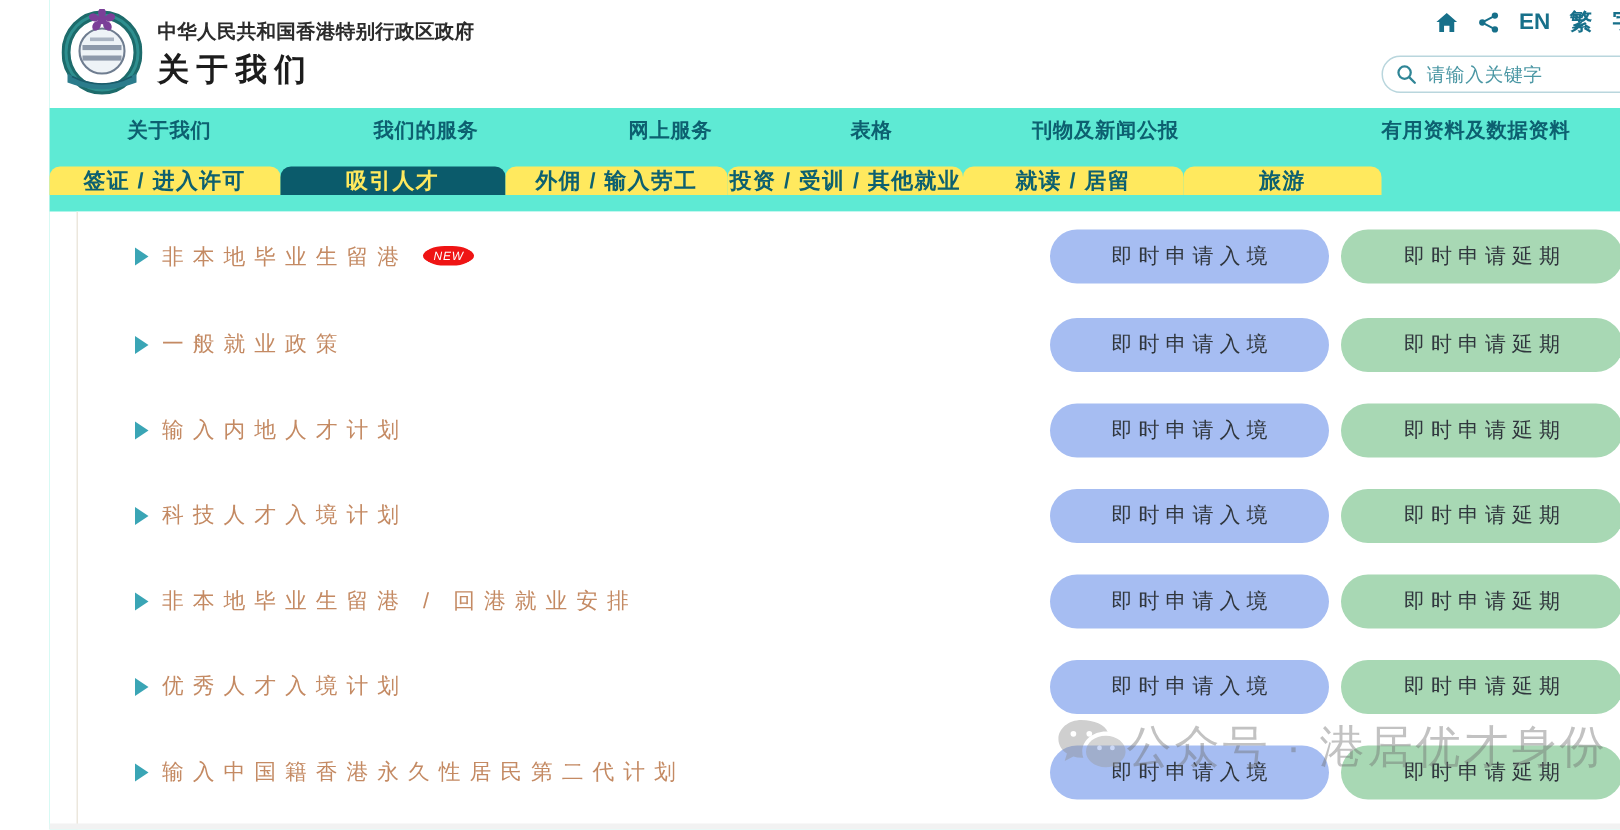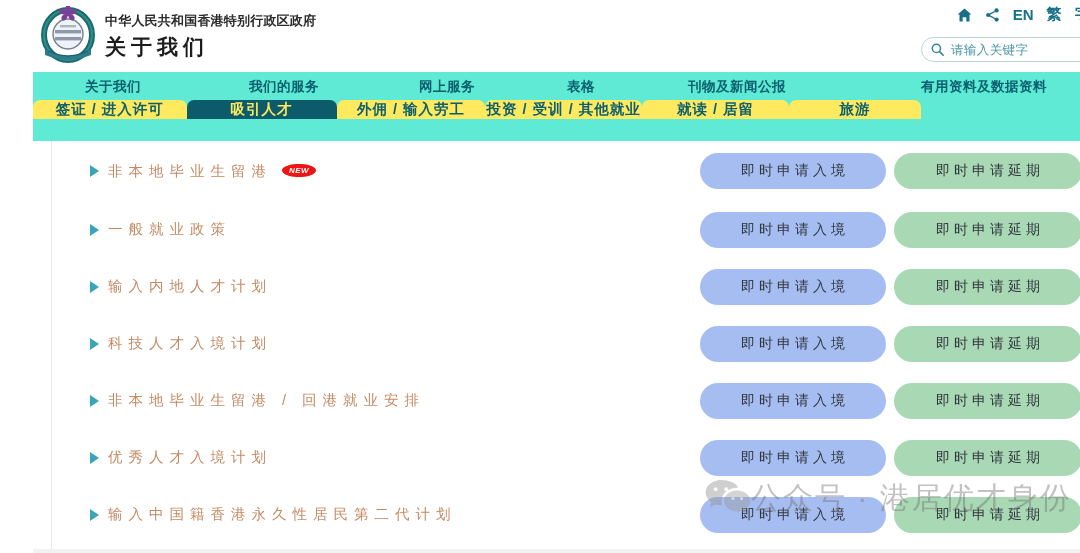--- a/index.html
+++ b/index.html
@@ -62,21 +62,21 @@
   .mn0 { position: absolute; left: 52px; top: 2px; }
   .mn1 { position: absolute; left: 216px; top: 2px; }
   .mn2 { position: absolute; left: 386px; top: 2px; }
   .mn3 { position: absolute; left: 534px; top: 2px; }
   .mn4 { position: absolute; left: 655px; top: 2px; }
   .mn5 { position: absolute; left: 888px; top: 2px; }
 
   
   .tabbar {
     position: absolute; top: 100px; left: 0; width: 888px; height: 41px;
-    display: flex; gap: 0; align-items: flex-start;
+    display: flex; gap: 0; align-items: center;
   }
   .tab {
     border-radius: 7px 7px 0 0;
     display: flex; align-items: center; justify-content: center;
     font-size: 14.5px; font-weight: 700; letter-spacing: 1px;
     white-space: nowrap; color: #0d6070; background: #ffe95e;
   }
   .tab.active { background: #0b5b6b; color: #ffe95e; }
   .t0 { width: 186px; }
   .t1 { width: 182px; }
@@ -108,21 +108,21 @@
     border-left: 9px solid #3aa5b5;
     border-top: 6px solid transparent;
     border-bottom: 6px solid transparent;
   }
   .row-text {
     font-size: 14.5px; color: #c48a63; letter-spacing: 6px;
     white-space: nowrap; font-weight: 400;
   }
   .badge-new {
     display: inline-flex; align-items: center; justify-content: center;
-    background: #ef1414; color: #fff; font-size: 8px; font-weight: 700;
+    background: #ef1414; color: #fff; font-size: 8px; font-weight: 400;
     font-style: italic; letter-spacing: 0.5px;
     padding: 2px 6px; border-radius: 50% / 60%; margin-left: 2px;
     transform: translateY(-1px);
     box-shadow: 2px 0 0 -1px #ef1414, -2px 0 0 -1px #ef1414;
   }
 
   .row-actions {
     position: absolute; left: 648px; display: flex; gap: 8px; align-items: center;
   }
   .btn {

